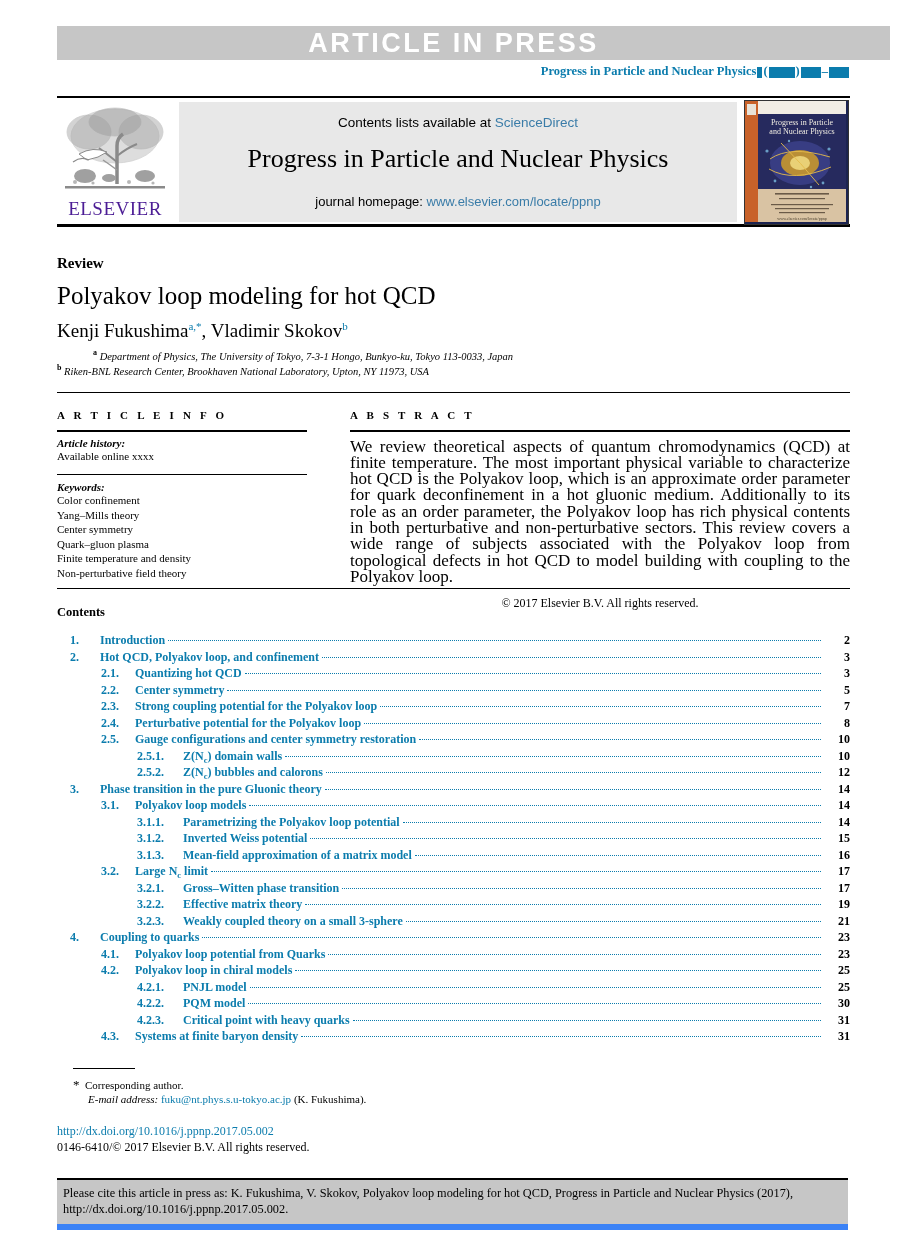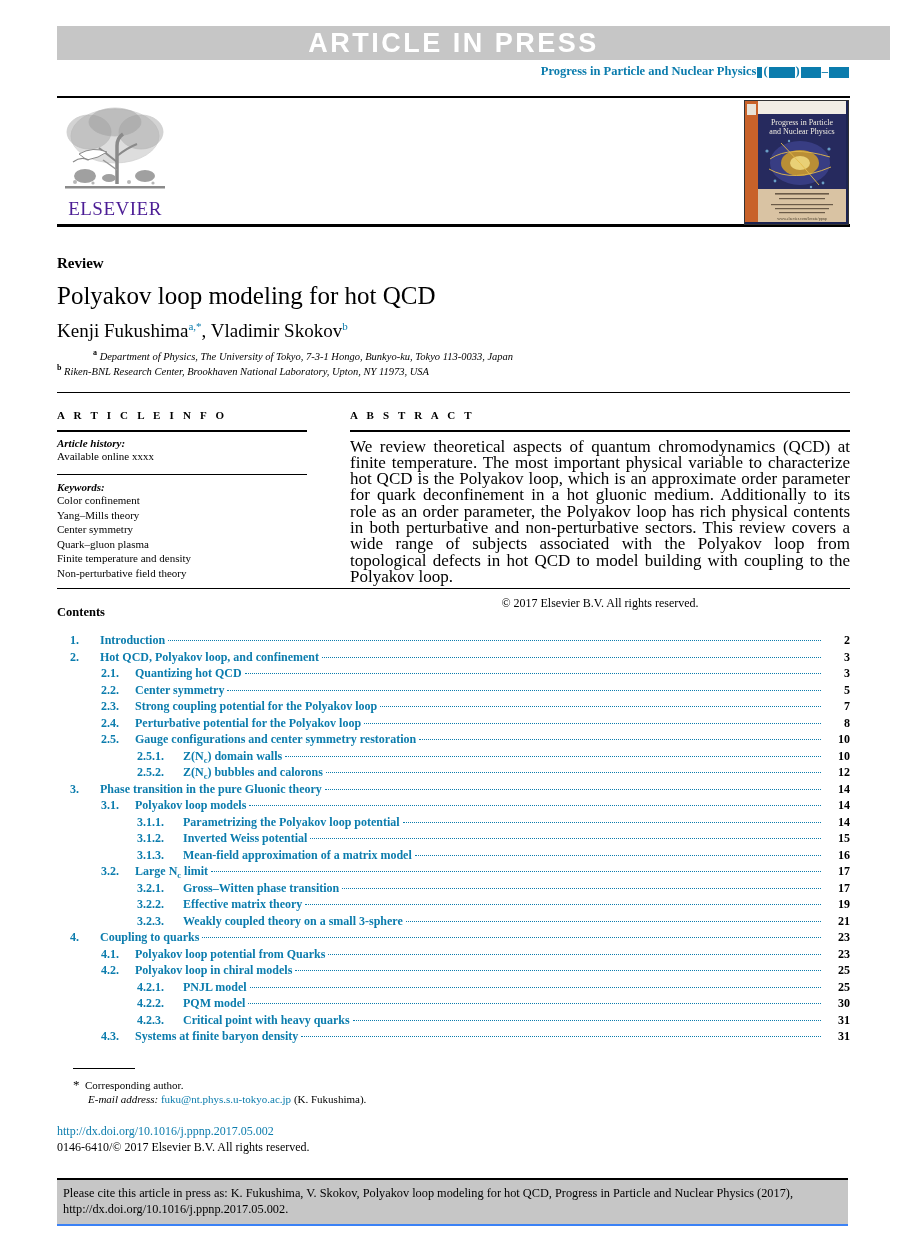--- a/index.html
+++ b/index.html
@@ -327,21 +327,21 @@
     color: #000;
   }
 
   
   .cite-box {
     position: absolute;
     left: 57px; top: 1178px;
     width: 791px; height: 44px;
     background: #c6c6c6;
     border-top: 2px solid #000;
-    border-bottom: 2px solid #3b82f6;
+    border-bottom: 6px solid #3b82f6;
   }
   .cite-inner {
     position: absolute;
     left: 6px; top: 5px;
     width: 779px;
     font-family: "Liberation Serif", serif;
     font-size: 12.3px;
     line-height: 16px;
     color: #000;
   }
@@ -385,20 +385,29 @@
         <g fill="#9a9a9a" opacity="0.7">
           <circle cx="16" cy="80" r="2"></circle>
             <circle cx="34" cy="81" r="1.6"></circle>
           <circle cx="70" cy="80" r="2"></circle>
             <circle cx="94" cy="81" r="1.6"></circle>
         </g>
       </svg>
       <div class="els-word">ELSEVIER</div>
     </div>
 
+    <div class="banner-box">
+      <div class="banner-line1">
+        <span>Contents lists available at </span><span class="sd-link">ScienceDirect</span>
+      </div>
+      <div class="banner-title">Progress in Particle and Nuclear Physics</div>
+      <div class="banner-line3">
+        <span>journal homepage: </span><span class="hp-link">www.elsevier.com/locate/ppnp</span>
+      </div>
+    </div>
 
     <div class="cover-thumb">
       <svg width="101" height="121" viewBox="0 0 101 121">
         <rect x="0" y="0" width="101" height="121" fill="#262a5e"></rect>
         <rect x="0" y="0" width="13" height="121" fill="#c8622a"></rect>
         <rect x="13" y="0" width="88" height="13" fill="#f2ede4"></rect>
         <rect x="2" y="3" width="9" height="11" fill="#e8e3d8"></rect>
         <text x="57" y="24" font-family="Liberation Serif, serif" font-size="8" fill="#f0ece2" text-anchor="middle">Progress in Particle</text>
         <text x="57" y="33" font-family="Liberation Serif, serif" font-size="8" fill="#f0ece2" text-anchor="middle">and Nuclear Physics</text>
         <g opacity="0.95">

